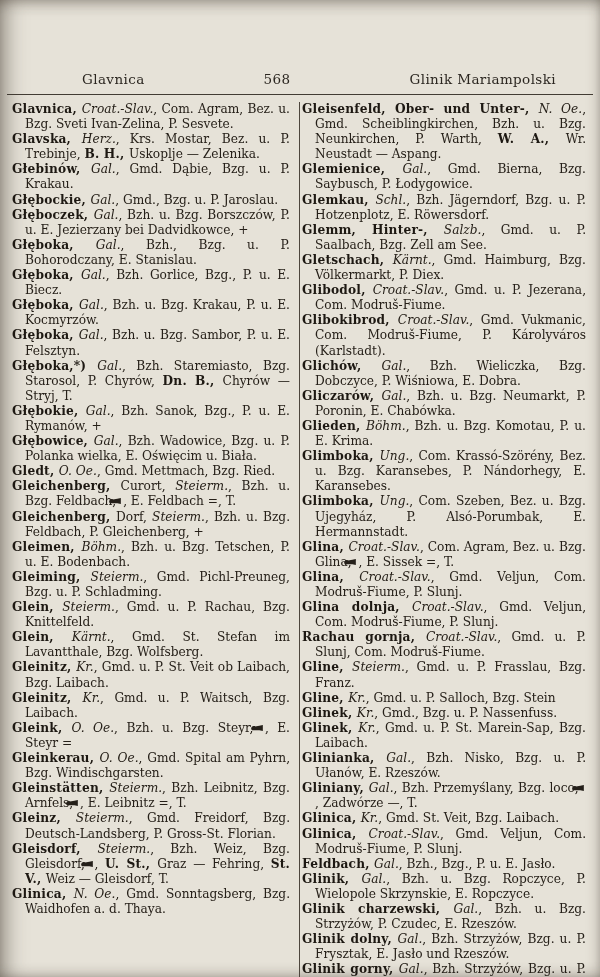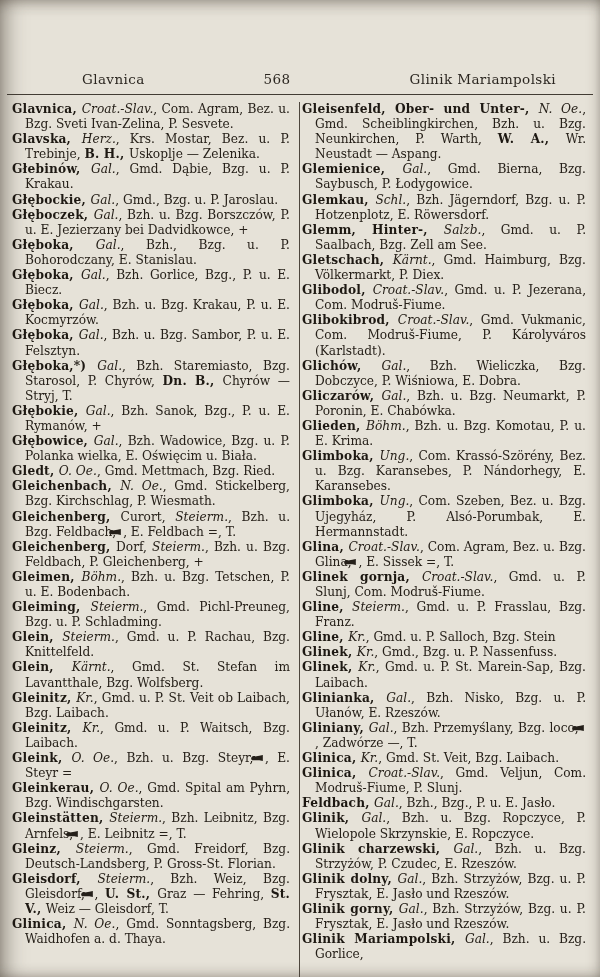--- a/index.html
+++ b/index.html
@@ -63,21 +63,20 @@
           <p class="entry"><b>Głębockie, </b><i>Gal.</i><span>, Gmd., Bzg. u. P. Jaroslau.</span></p>
           <p class="entry"><b>Głęboczek, </b><i>Gal.</i><span>, Bzh. u. Bzg. Borszczów, P. u. E. Jezierzany bei Dadvidkowce, +</span></p>
           <p class="entry"><b>Głęboka, </b><i>Gal.</i><span>, Bzh., Bzg. u. P. Bohorodczany, E. Stanislau.</span></p>
           <p class="entry"><b>Głęboka, </b><i>Gal.</i><span>, Bzh. Gorlice, Bzg., P. u. E. Biecz.</span></p>
           <p class="entry"><b>Głęboka, </b><i>Gal.</i><span>, Bzh. u. Bzg. Krakau, P. u. E. Kocmyrzów.</span></p>
           <p class="entry"><b>Głęboka, </b><i>Gal.</i><span>, Bzh. u. Bzg. Sambor, P. u. E. Felsztyn.</span></p>
           <p class="entry"><b>Głęboka,*) </b><i>Gal.</i><span>, Bzh. Staremiasto, Bzg. Starosol, P. Chyrów, </span><b>Dn. B., </b><span>Chyrów — Stryj, T.</span></p>
           <p class="entry"><b>Głębokie, </b><i>Gal.</i><span>, Bzh. Sanok, Bzg., P. u. E. Rymanów, +</span></p>
           <p class="entry"><b>Głębowice, </b><i>Gal.</i><span>, Bzh. Wadowice, Bzg. u. P. Polanka wielka, E. Oświęcim u. Biała.</span></p>
           <p class="entry"><b>Gledt, </b><i>O. Oe.</i><span>, Gmd. Mettmach, Bzg. Ried.</span></p>
-          <p class="entry"><b>Gleichenbach, </b><i>N. Oe.</i><span>, Gmd. Stickelberg, Bzg. Kirchschlag, P. Wiesmath.</span></p>
           <p class="entry"><b>Gleichenberg, </b><span>Curort, </span><i>Steierm.</i><span>, Bzh. u. Bzg. Feldbach, </span><span class="horn"><svg viewBox="0 0 24 12" xmlns="http://www.w3.org/2000/svg">
                 <path d="M5 10 C1 10 1 4 5 3 C9 2 11.5 4.5 9.5 6.8 C7.8 8.6 5.2 7 6.8 5.2 C8.6 3.2 13 2.2 16 2 L22 1 L22 11 L16 10 C13 9.8 9 10 5 10 Z" fill="#241f19"></path>
               </svg></span><span>, E. Feldbach =, T.</span></p>
           <p class="entry"><b>Gleichenberg, </b><span>Dorf, </span><i>Steierm.</i><span>, Bzh. u. Bzg. Feldbach, P. Gleichenberg, +</span></p>
           <p class="entry"><b>Gleimen, </b><i>Böhm.</i><span>, Bzh. u. Bzg. Tetschen, P. u. E. Bodenbach.</span></p>
           <p class="entry"><b>Gleiming, </b><i>Steierm.</i><span>, Gmd. Pichl-Preuneg, Bzg. u. P. Schladming.</span></p>
           <p class="entry"><b>Glein, </b><i>Steierm.</i><span>, Gmd. u. P. Rachau, Bzg. Knittelfeld.</span></p>
           <p class="entry"><b>Glein, </b><i>Kärnt.</i><span>, Gmd. St. Stefan im Lavantthale, Bzg. Wolfsberg.</span></p>
           <p class="entry"><b>Gleinitz, </b><i>Kr.</i><span>, Gmd. u. P. St. Veit ob Laibach, Bzg. Laibach.</span></p>
           <p class="entry"><b>Gleinitz, </b><i>Kr.</i><span>, Gmd. u. P. Waitsch, Bzg. Laibach.</span></p>
@@ -106,21 +105,23 @@
           <p class="entry"><b>Glibodol, </b><i>Croat.-Slav.</i><span>, Gmd. u. P. Jezerana, Com. Modruš-Fiume.</span></p>
           <p class="entry"><b>Glibokibrod, </b><i>Croat.-Slav.</i><span>, Gmd. Vukmanic, Com. Modruš-Fiume, P. Károlyváros (Karlstadt).</span></p>
           <p class="entry"><b>Glichów, </b><i>Gal.</i><span>, Bzh. Wieliczka, Bzg. Dobczyce, P. Wiśniowa, E. Dobra.</span></p>
           <p class="entry"><b>Gliczarów, </b><i>Gal.</i><span>, Bzh. u. Bzg. Neumarkt, P. Poronin, E. Chabówka.</span></p>
           <p class="entry"><b>Glieden, </b><i>Böhm.</i><span>, Bzh. u. Bzg. Komotau, P. u. E. Krima.</span></p>
           <p class="entry"><b>Glimboka, </b><i>Ung.</i><span>, Com. Krassó-Szörény, Bez. u. Bzg. Karansebes, P. Nándorhegy, E. Karansebes.</span></p>
           <p class="entry"><b>Glimboka, </b><i>Ung.</i><span>, Com. Szeben, Bez. u. Bzg. Ujegyház, P. Alsó-Porumbak, E. Hermannstadt.</span></p>
           <p class="entry"><b>Glina, </b><i>Croat.-Slav.</i><span>, Com. Agram, Bez. u. Bzg. Glina, </span><span class="horn"><svg viewBox="0 0 24 12" xmlns="http://www.w3.org/2000/svg">
                 <path d="M5 10 C1 10 1 4 5 3 C9 2 11.5 4.5 9.5 6.8 C7.8 8.6 5.2 7 6.8 5.2 C8.6 3.2 13 2.2 16 2 L22 1 L22 11 L16 10 C13 9.8 9 10 5 10 Z" fill="#241f19"></path>
               </svg></span><span>, E. Sissek =, T.</span></p>
-          <p class="entry"><b>Glinek gornja, </b><i>Croat.-Slav.</i><span>, Gmd. u. P. Slunj, Com. Modruš-Fiume.</span></p>
+          <p class="entry"><b>Glina, </b><i>Croat.-Slav.</i><span>, Gmd. Veljun, Com. Modruš-Fiume, P. Slunj.</span></p>
+          <p class="entry"><b>Glina dolnja, </b><i>Croat.-Slav.</i><span>, Gmd. Veljun, Com. Modruš-Fiume, P. Slunj.</span></p>
+          <p class="entry"><b>Rachau gornja, </b><i>Croat.-Slav.</i><span>, Gmd. u. P. Slunj, Com. Modruš-Fiume.</span></p>
           <p class="entry"><b>Gline, </b><i>Steierm.</i><span>, Gmd. u. P. Frasslau, Bzg. Franz.</span></p>
           <p class="entry"><b>Gline, </b><i>Kr.</i><span>, Gmd. u. P. Salloch, Bzg. Stein</span></p>
           <p class="entry"><b>Glinek, </b><i>Kr.</i><span>, Gmd., Bzg. u. P. Nassenfuss.</span></p>
           <p class="entry"><b>Glinek, </b><i>Kr.</i><span>, Gmd. u. P. St. Marein-Sap, Bzg. Laibach.</span></p>
           <p class="entry"><b>Glinianka, </b><i>Gal.</i><span>, Bzh. Nisko, Bzg. u. P. Ułanów, E. Rzeszów.</span></p>
           <p class="entry"><b>Gliniany, </b><i>Gal.</i><span>, Bzh. Przemyślany, Bzg. loco, </span><span class="horn"><svg viewBox="0 0 24 12" xmlns="http://www.w3.org/2000/svg">
                 <path d="M5 10 C1 10 1 4 5 3 C9 2 11.5 4.5 9.5 6.8 C7.8 8.6 5.2 7 6.8 5.2 C8.6 3.2 13 2.2 16 2 L22 1 L22 11 L16 10 C13 9.8 9 10 5 10 Z" fill="#241f19"></path>
               </svg></span><span>, Zadwórze —, T.</span></p>
           <p class="entry"><b>Glinica, </b><i>Kr.</i><span>, Gmd. St. Veit, Bzg. Laibach.</span></p>
           <p class="entry"><b>Glinica, </b><i>Croat.-Slav.</i><span>, Gmd. Veljun, Com. Modruš-Fiume, P. Slunj.</span></p>

